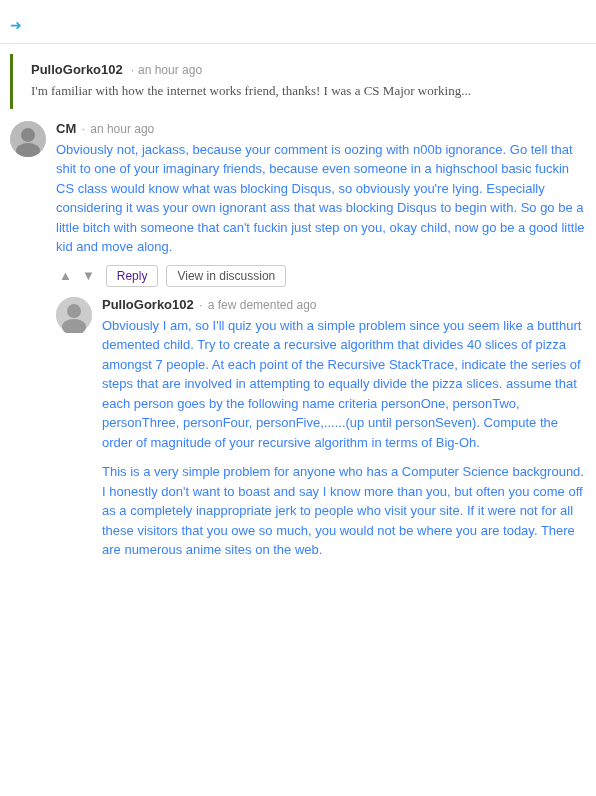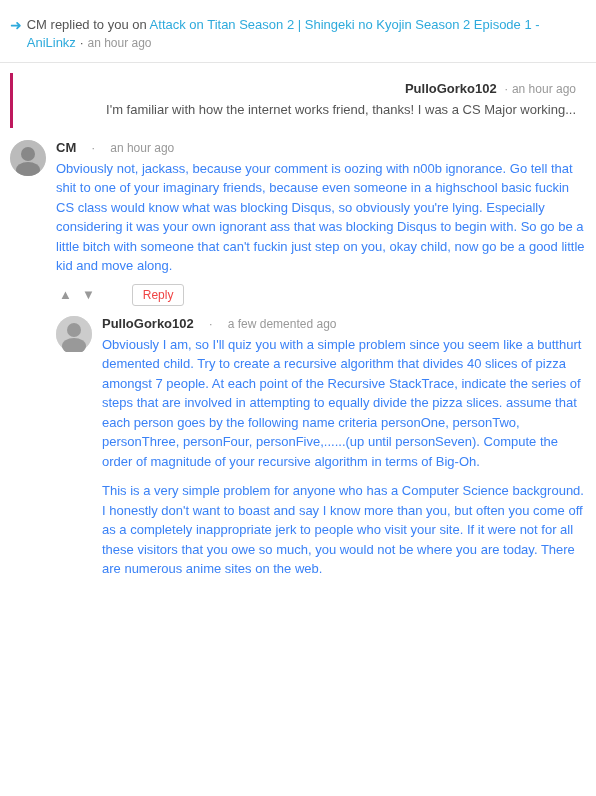--- a/index.html
+++ b/index.html
@@ -38,39 +38,39 @@
     .notification-bar .time-ago {
       color: #999;
     }
 
     .comment-thread {
       padding: 10px 10px 0 10px;
     }
 
     
     .quoted-comment {
-      border-left: 3px solid #be185d;
-      padding: 8px 10px;
+      border-left: 3px solid #4d7c0f;
+      padding: 8px 18px;
       margin-bottom: 12px;
       color: #555;
       font-size: 13px;
-      text-align: right;
     }
     .quoted-comment .commenter-name {
       font-weight: bold;
       color: #333;
       margin-right: 4px;
     }
     .quoted-comment .time-ago {
       color: #999;
       font-size: 12px;
     }
     .quoted-comment .comment-text {
       margin-top: 4px;
       color: #555;
+      font-family: Liberation Serif, serif;
     }
 
     
     .main-comment {
       display: flex;
       gap: 10px;
       margin-bottom: 10px;
     }
     .main-comment .avatar {
       width: 36px;
@@ -86,21 +86,21 @@
     .main-comment .avatar svg {
       width: 36px;
       height: 36px;
     }
     .main-comment .comment-body {
       flex: 1;
     }
     .comment-meta {
       display: flex;
       align-items: baseline;
-      gap: 15px;
+      gap: 5px;
       margin-bottom: 4px;
       text-align: right;
     }
     .commenter-name {
       font-weight: bold;
       font-size: 13px;
       color: #333;
     }
     .dot {
       color: #999;
@@ -140,22 +140,21 @@
       background: none;
       border: 1px solid #ccc;
       border-radius: 3px;
       padding: 3px 10px;
       font-size: 12px;
       color: #555;
       cursor: pointer;
       text-decoration: none;
     }
     .action-btn.reply-btn {
-      color: #ef4444;
-      margin-left: 26px;
+      color: #4c1d95;
     }
 
     
     .reply-comment-wrapper {
       margin-left: 46px;
       margin-top: 8px;
     }
     .reply-comment {
       display: flex;
       gap: 10px;
@@ -172,26 +171,20 @@
     }
     .reply-comment .comment-body {
       flex: 1;
     }
   </style>
 </head>
 <body>
 
 <div class="notification-bar">
   <span class="arrow-icon">➜</span>
-  <span class="notification-text">
-    <span>CM replied to you on</span>
-    <a href="#">Attack on Titan Season 2 | Shingeki no Kyojin Season 2 Episode 1 - AniLinkz</a>
-    <span> · </span>
-    <span class="time-ago">an hour ago</span>
-  </span>
 </div>
 
 <div class="comment-thread">
 
   <div class="quoted-comment">
     <div>
       <span class="commenter-name">PulloGorko102</span>
       <span class="dot">·</span>
       <span class="time-ago">an hour ago</span>
     </div>
@@ -212,20 +205,21 @@
         <span class="dot">·</span>
         <span class="time-ago">an hour ago</span>
       </div>
       <div class="comment-text">Obviously not, jackass, because your comment is oozing with n00b ignorance. Go tell that shit to one of your imaginary friends, because even someone in a highschool basic fuckin CS class would know what was blocking Disqus, so obviously you're lying. Especially considering it was your own ignorant ass that was blocking Disqus to begin with. So go be a little bitch with someone that can't fuckin just step on you, okay child, now go be a good little kid and move along.</div>
       <div class="comment-actions">
         <div class="vote-buttons">
           <button class="vote-btn">▲</button>
           <button class="vote-btn">▼</button>
         </div>
         <button class="action-btn reply-btn">Reply</button>
+        <button class="action-btn">View in discussion</button>
       </div>
     </div>
   </div>
 
   <div class="reply-comment-wrapper">
     <div class="reply-comment">
       <div class="avatar">
         <svg viewBox="0 0 36 36" xmlns="http://www.w3.org/2000/svg">
           <circle cx="18" cy="18" r="18" fill="#ccc"></circle>
           <circle cx="18" cy="14" r="7" fill="#999"></circle>

